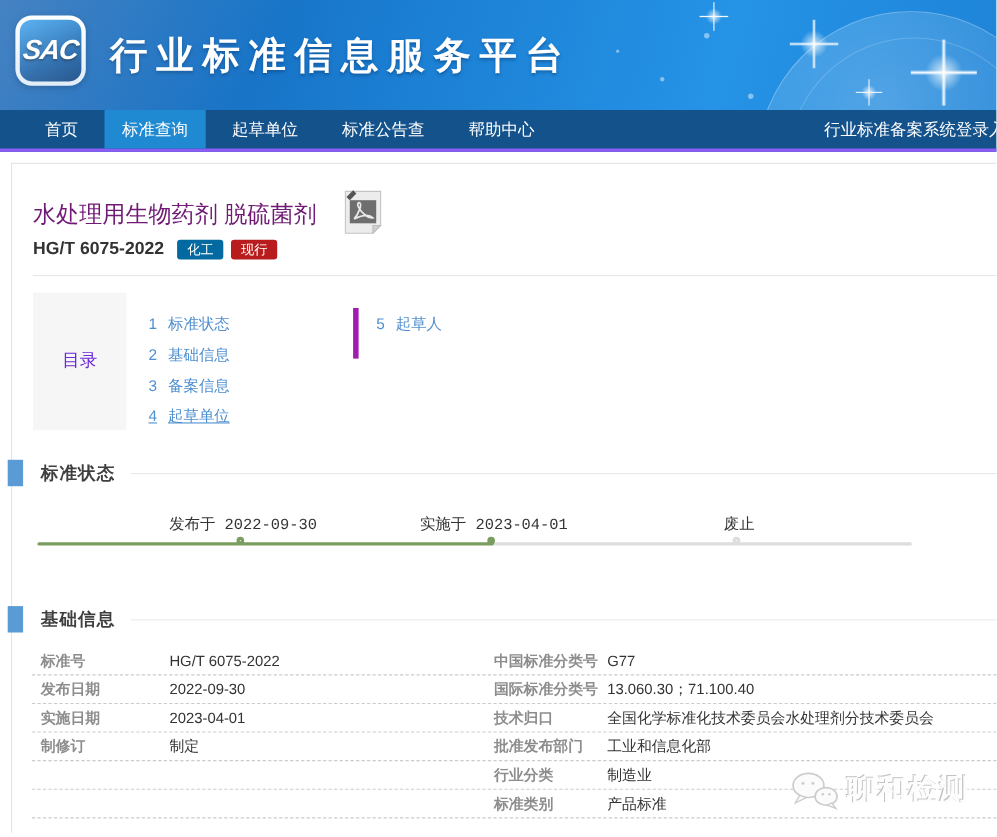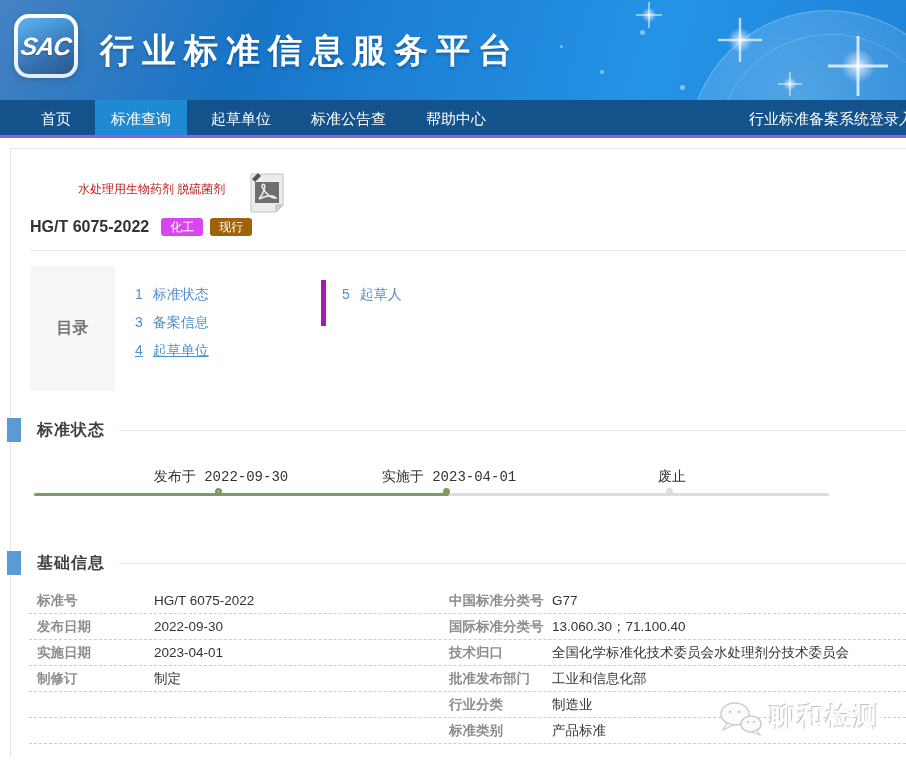--- a/index.html
+++ b/index.html
@@ -38,35 +38,35 @@
     display:flex; align-items:stretch; color:#fff; font-size:15px; padding-left:21px; }
   .nav-item { line-height:38px; padding:0 16px; margin:0 4px; cursor:pointer; white-space:nowrap; }
   .nav-item.active { background:#1f8ad2; }
   .nav-right { position:absolute; right:-8px; line-height:38px; white-space:nowrap; cursor:pointer; }
 
   
   .panel { margin-left:10px; margin-top:10px; min-height:609px;
     border:1px solid #e4e4e4; border-right:none; border-bottom:none; position:relative; }
 
   .title-row { display:flex; align-items:flex-start; padding:23px 0 0 19px; height:63px; }
-  .std-title { font-size:12px; color:#b91c1c; padding-top:9px;margin-left:48px; }
+  .std-title { font-size:21px; color:#701a75; padding-top:9px; }
   .pdf-wrap { margin-left:24px; cursor:pointer; }
 
   .code-row { display:flex; align-items:center; gap:7px; padding:6px 0 0 19px; }
   .std-code { font-size:16px; font-weight:bold; color:#333; margin-right:5px; }
   .badge { font-size:12px; color:#fff; padding:3px 9px; border-radius:3px; line-height:1; }
-  .badge-industry { background:#d946ef; }
-  .badge-status { background:#a16207;font-family:Liberation Serif, serif; }
+  .badge-industry { background:#0369a1; }
+  .badge-status { background:#b91c1c;font-family:Liberation Serif, serif; }
 
   .sep { margin:14px 0 0 19px; border-top:1px solid #e7e7e7; }
 
   
   .toc { display:flex; margin:15px 0 0 19px; height:125px; }
   .toc-box { width:85px; height:125px; background:#f6f6f6; display:flex;
-    align-items:center; justify-content:center; font-size:16px; color:#737373;font-weight:bold; }
+    align-items:center; justify-content:center; font-size:16px; color:#6d28d9; }
   .toc-col { padding-top:14px; }
   .toc-col1 { width:186px; margin-left:20px; }
   .toc-col2 { border-left:5px solid #a21caf; padding-left:16px; height:46px; margin-top:14px; padding-top:0; }
   .toc-item { height:28px; line-height:28px; font-size:14px; color:#4e8fd0; cursor:pointer; white-space:nowrap; }
   .toc-item .num { margin-right:10px; }
   .toc-item.underlined { text-decoration:underline; }
 
   
   .sec-head { display:flex; align-items:center; }
   .sec-head.status { margin-top:27px; }
@@ -151,20 +151,23 @@
     <span class="badge badge-status">现行</span>
   </div>
 
   <div class="sep"></div>
 
   <div class="toc">
     <div class="toc-box">目录</div>
     <div class="toc-col toc-col1">
       <div class="toc-item">
         <span class="num">1</span><span>标准状态</span>
+      </div>
+      <div class="toc-item">
+        <span class="num">2</span><span>基础信息</span>
       </div>
       <div class="toc-item">
         <span class="num">3</span><span>备案信息</span>
       </div>
       <div class="toc-item underlined">
         <span class="num">4</span><span>起草单位</span>
       </div>
     </div>
     <div class="toc-col toc-col2">
       <div class="toc-item">

